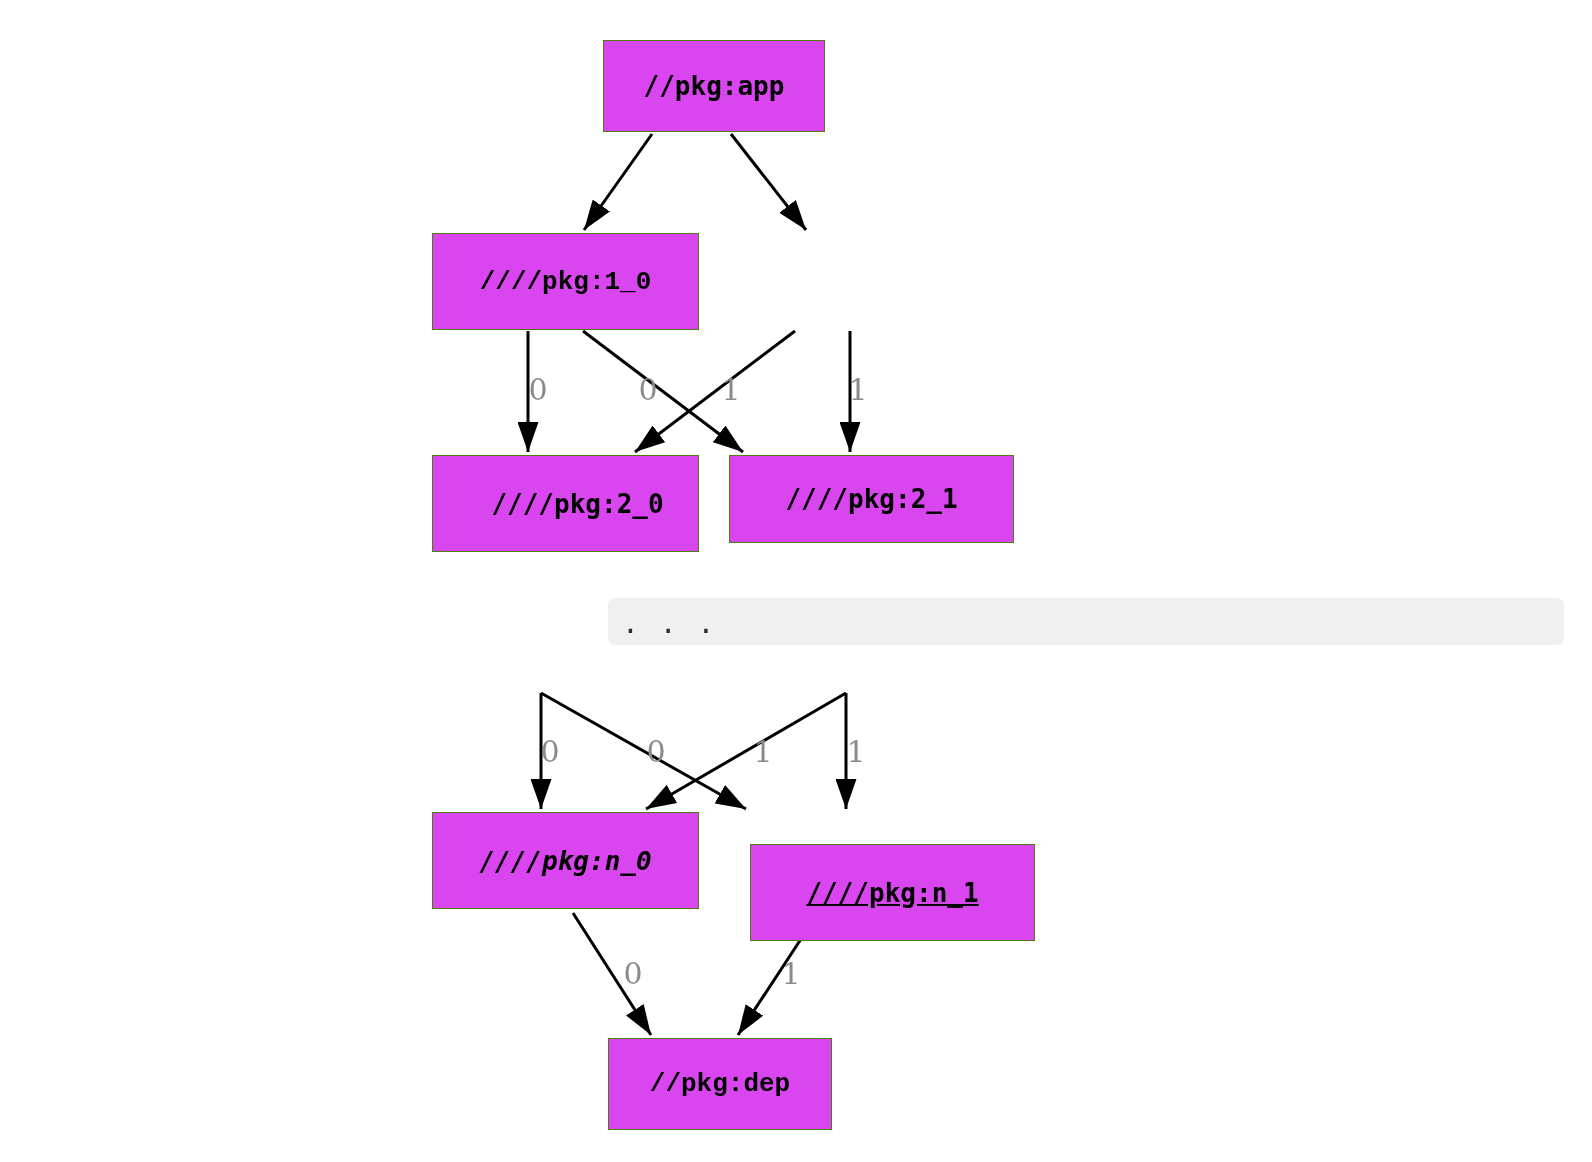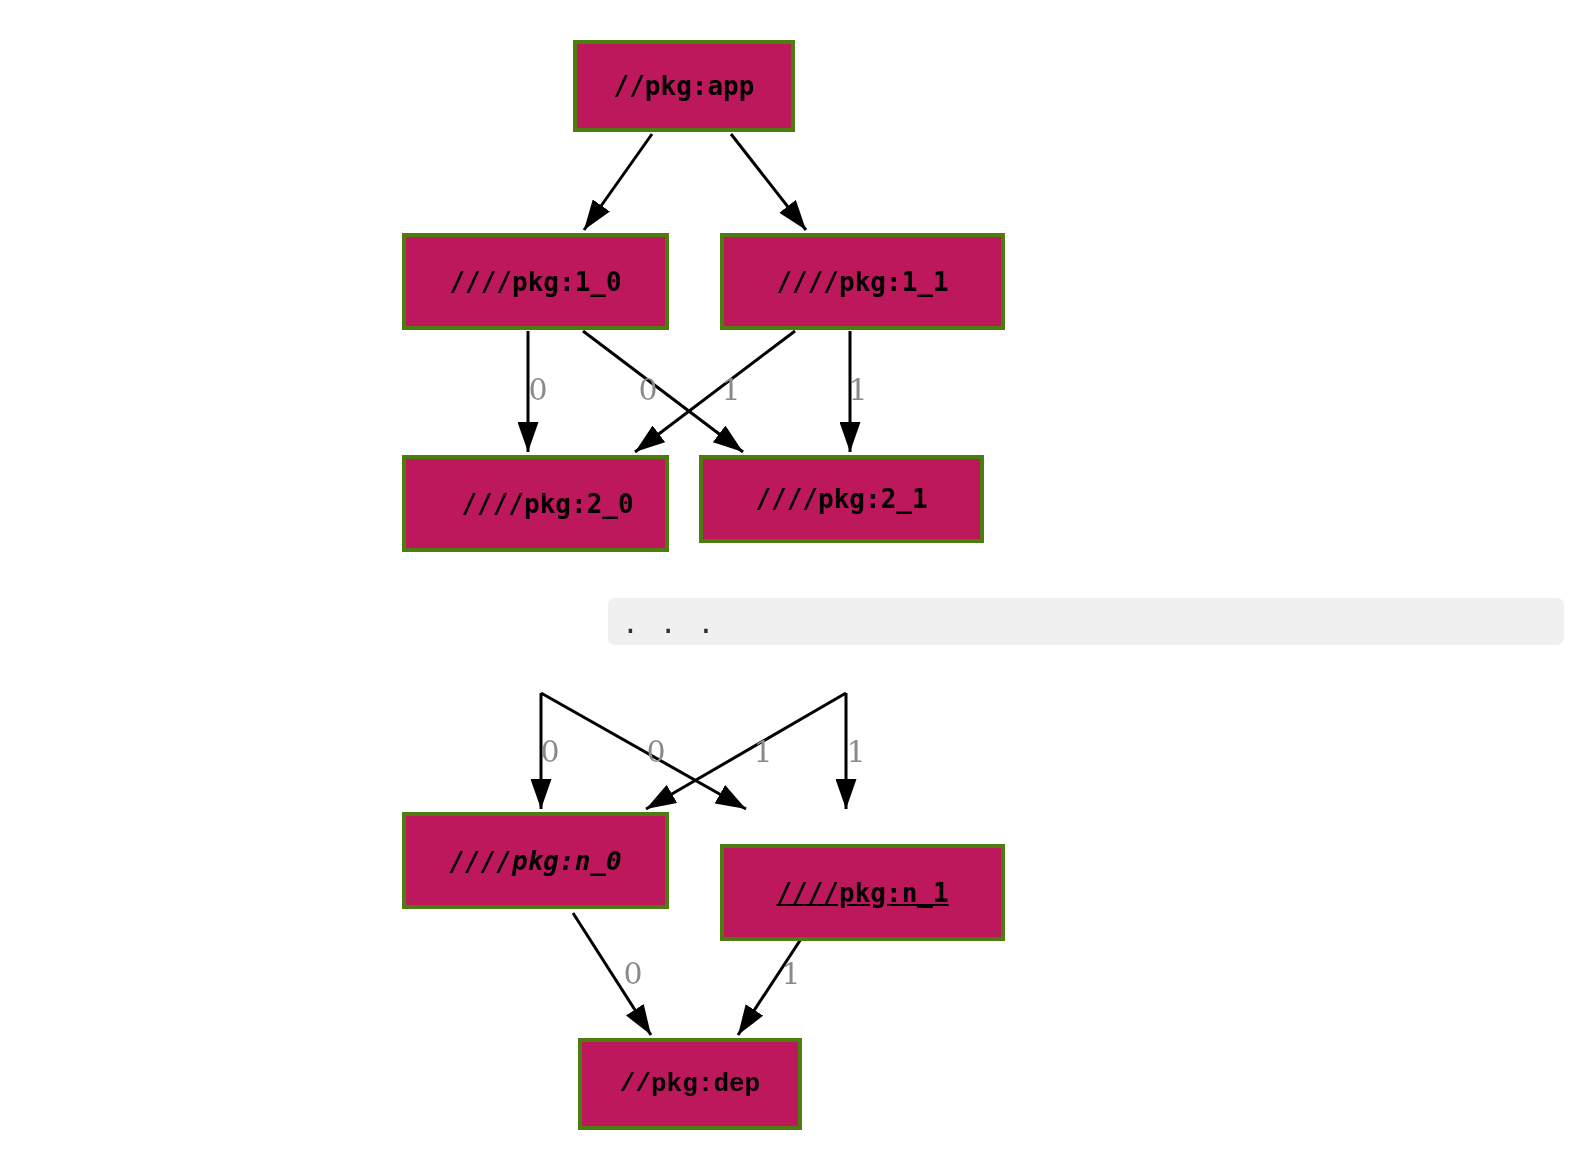--- a/index.html
+++ b/index.html
@@ -1,21 +1,21 @@
 <!DOCTYPE html>
 <html><head>
 <meta charset="utf-8">
 <style>
   html,body{margin:0;padding:0;background:#ffffff;}
   #canvas{position:relative;width:1592px;height:1162px;background:#ffffff;overflow:hidden;
           font-family:"DejaVu Sans Mono",monospace;}
   #edges{position:absolute;left:0;top:0;width:1592px;height:1162px;}
-  .node{position:absolute;box-sizing:border-box;background:#be185d;border:4px solid #4d7c0f;
+  .node{position:absolute;box-sizing:border-box;background:#d946ef;border:1px solid #4d7c0f;
         display:flex;align-items:center;justify-content:center;
-        font:bold 26px "DejaVu Sans Mono",monospace;color:#000000;white-space:pre;}
+        font:bold 26px "DejaVu Sans Mono",monospace;color:#000000;white-space:pre;margin-left:30px;}
   .edge-label{position:absolute;transform:translate(-50%,-50%);
         font:30px "DejaVu Serif",serif;color:#8a8a8a;line-height:1;}
   .band{position:absolute;left:608px;top:598px;width:956px;height:47px;background:#f0f0f0;
         border-radius:7px;display:flex;align-items:flex-end;box-sizing:border-box;
         padding:0 0 7px 14px;}
   .band span{font:28px "DejaVu Sans Mono",monospace;color:#2f2f2f;letter-spacing:2px;line-height:1;}
 </style>
 </head>
 <body>
 
@@ -37,22 +37,21 @@
       <path d="M541,693 L541,809" marker-end="url(#arrow)"></path>
       <path d="M541,693 L746,809" marker-end="url(#arrow)"></path>
       <path d="M846,693 L646,809" marker-end="url(#arrow)"></path>
       <path d="M846,693 L846,809" marker-end="url(#arrow)"></path>
       <path d="M573,913 L651,1035" marker-end="url(#arrow)"></path>
       <path d="M818,913 L738,1035" marker-end="url(#arrow)"></path>
     </g>
   </svg>
 
   <div class="node" style="left:573px;top:40px;width:222px;height:92px;">//pkg:app</div>
-  <div class="node" style="left:402px;top:233px;width:267px;height:97px;">////pkg:1_0</div>
-  <div class="node" style="left:720px;top:233px;width:285px;height:97px;">////pkg:1_1</div>
+  <div class="node" style="left:402px;top:233px;width:267px;height:97px;font-family:Liberation Mono, monospace;">////pkg:1_0</div>
   <div class="node" style="left:402px;top:455px;width:267px;height:97px;padding-left:24px;">////pkg:2_0</div>
   <div class="node" style="left:699px;top:455px;width:285px;height:88px;">////pkg:2_1</div>
   <div class="node" style="left:402px;top:812px;width:267px;height:97px;font-style:italic;">////pkg:n_0</div>
   <div class="node" style="left:720px;top:844px;width:285px;height:97px;text-decoration:underline;">////pkg:n_1</div>
   <div class="node" style="left:578px;top:1038px;width:224px;height:92px;font-family:Liberation Mono, monospace;">//pkg:dep</div>
 
   <div class="band">
     <span>. . .</span>
   </div>
 

